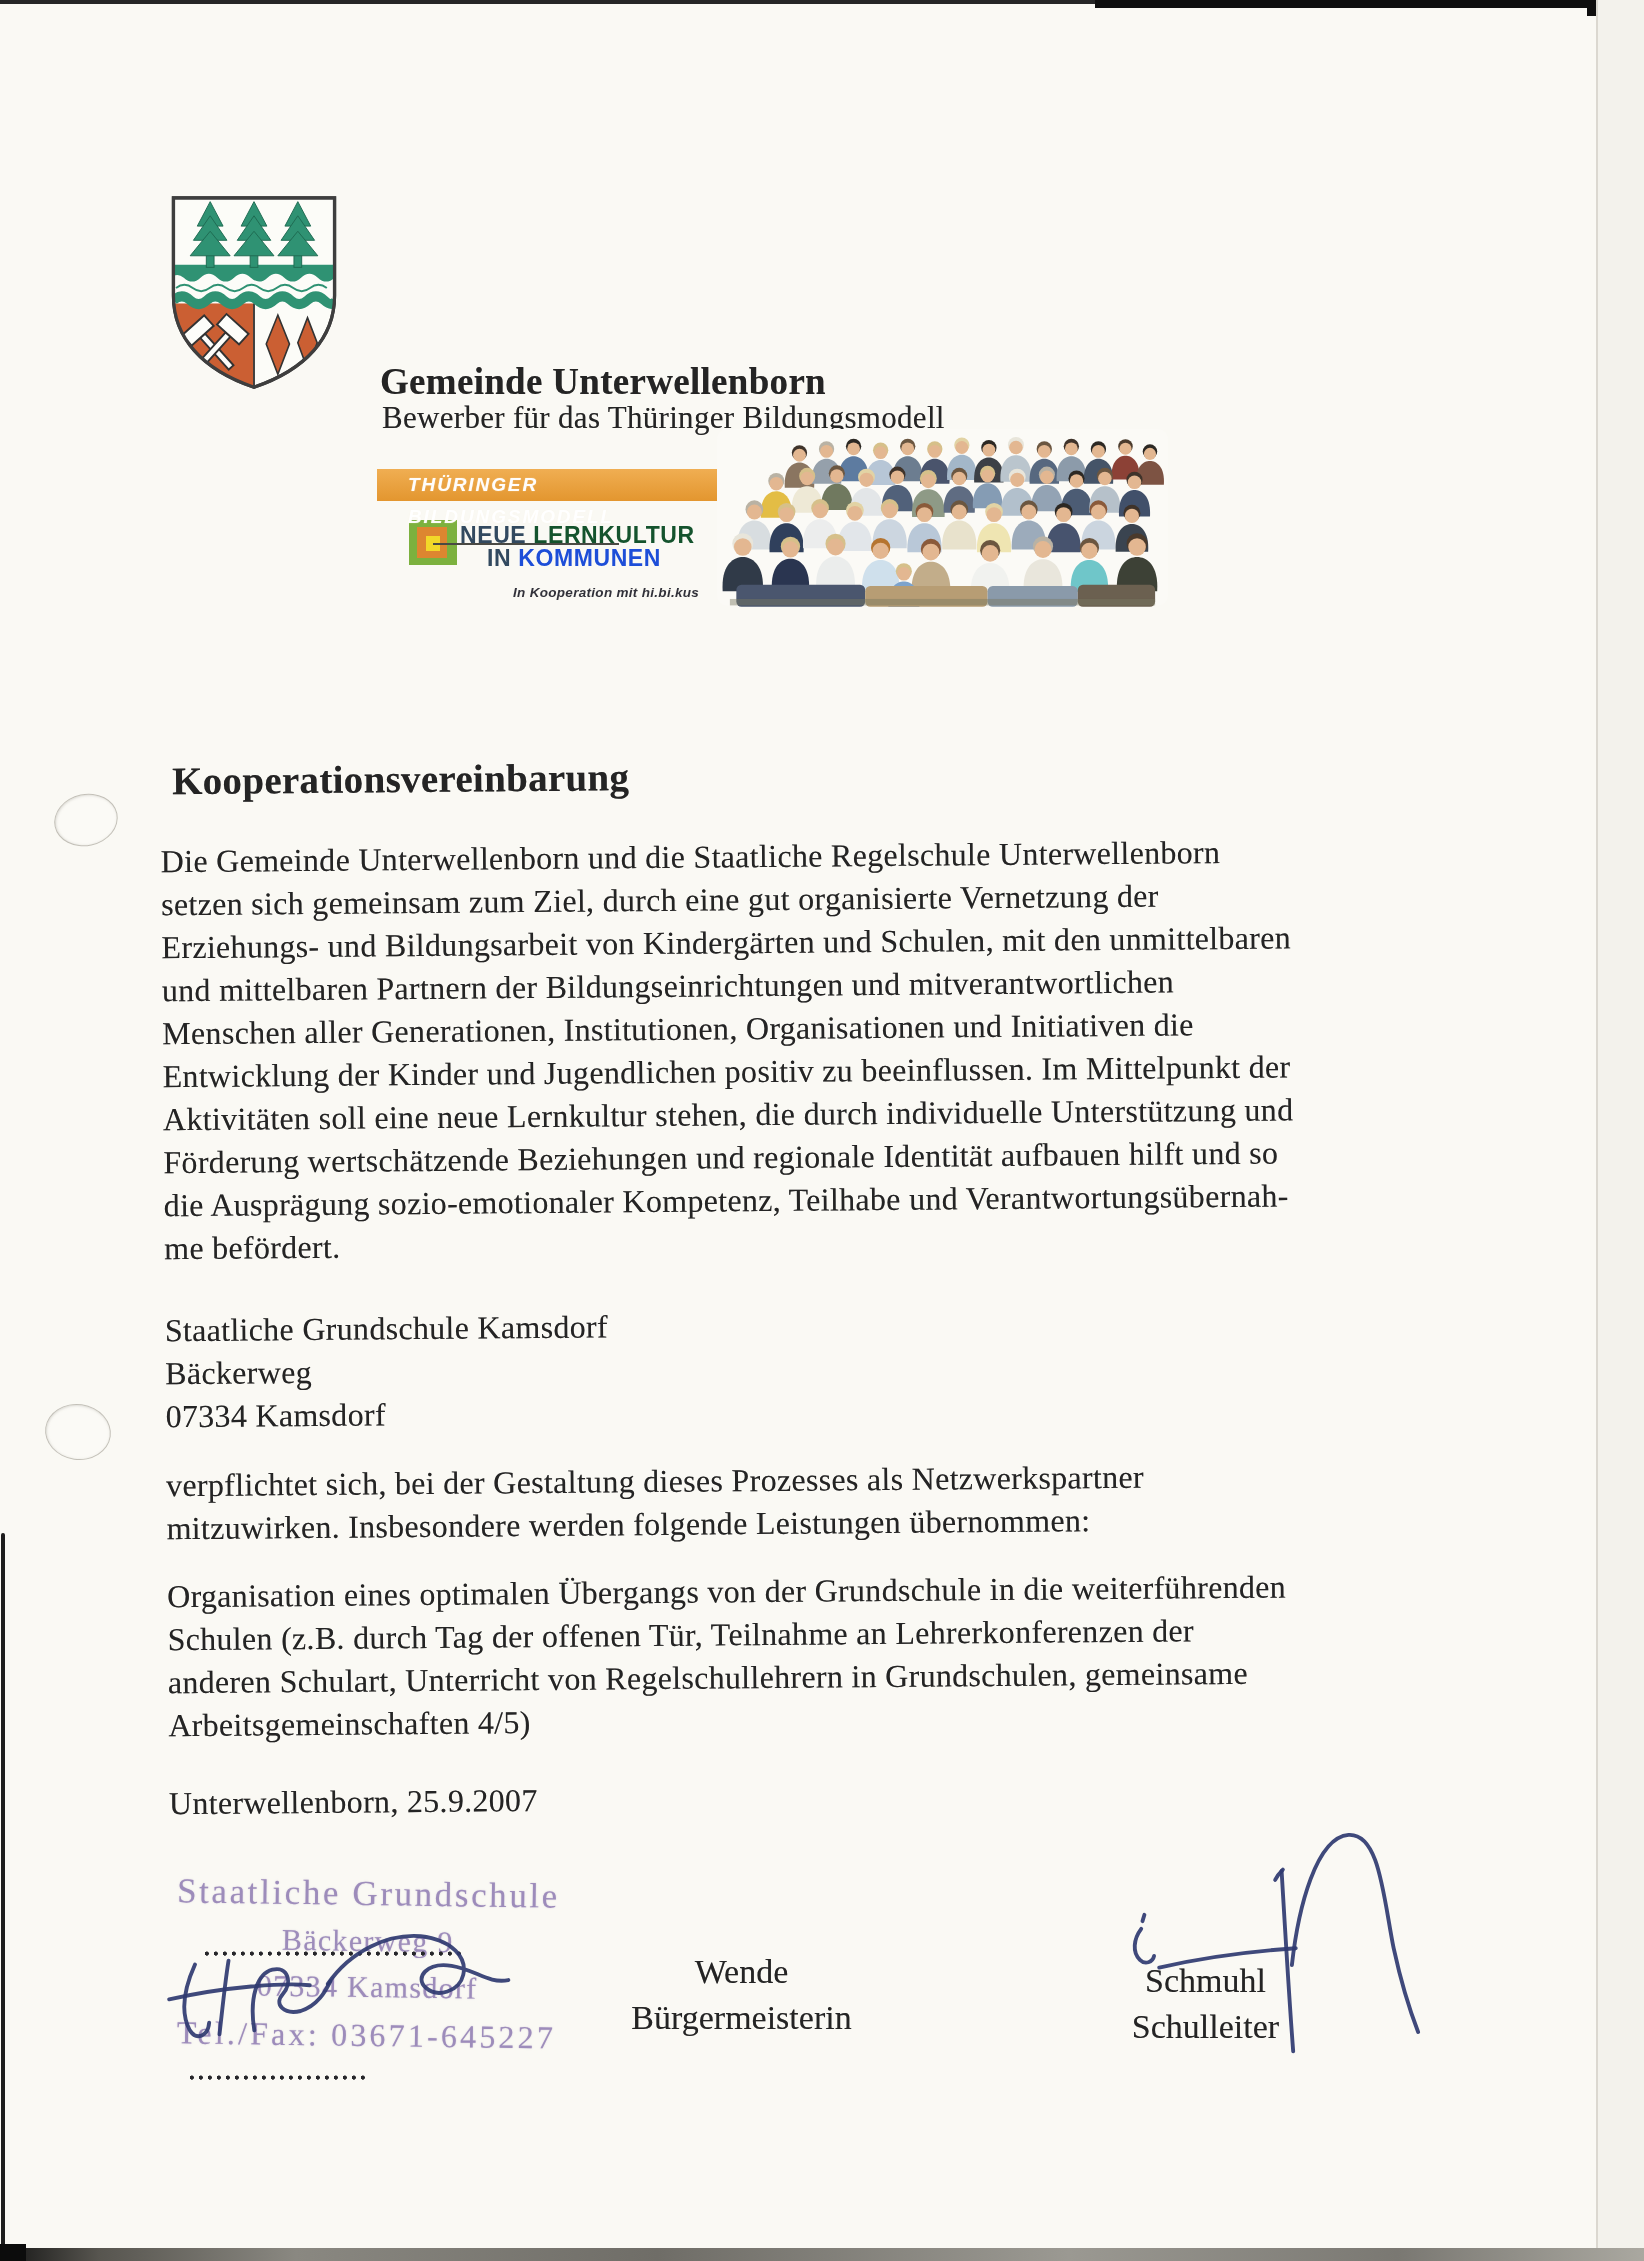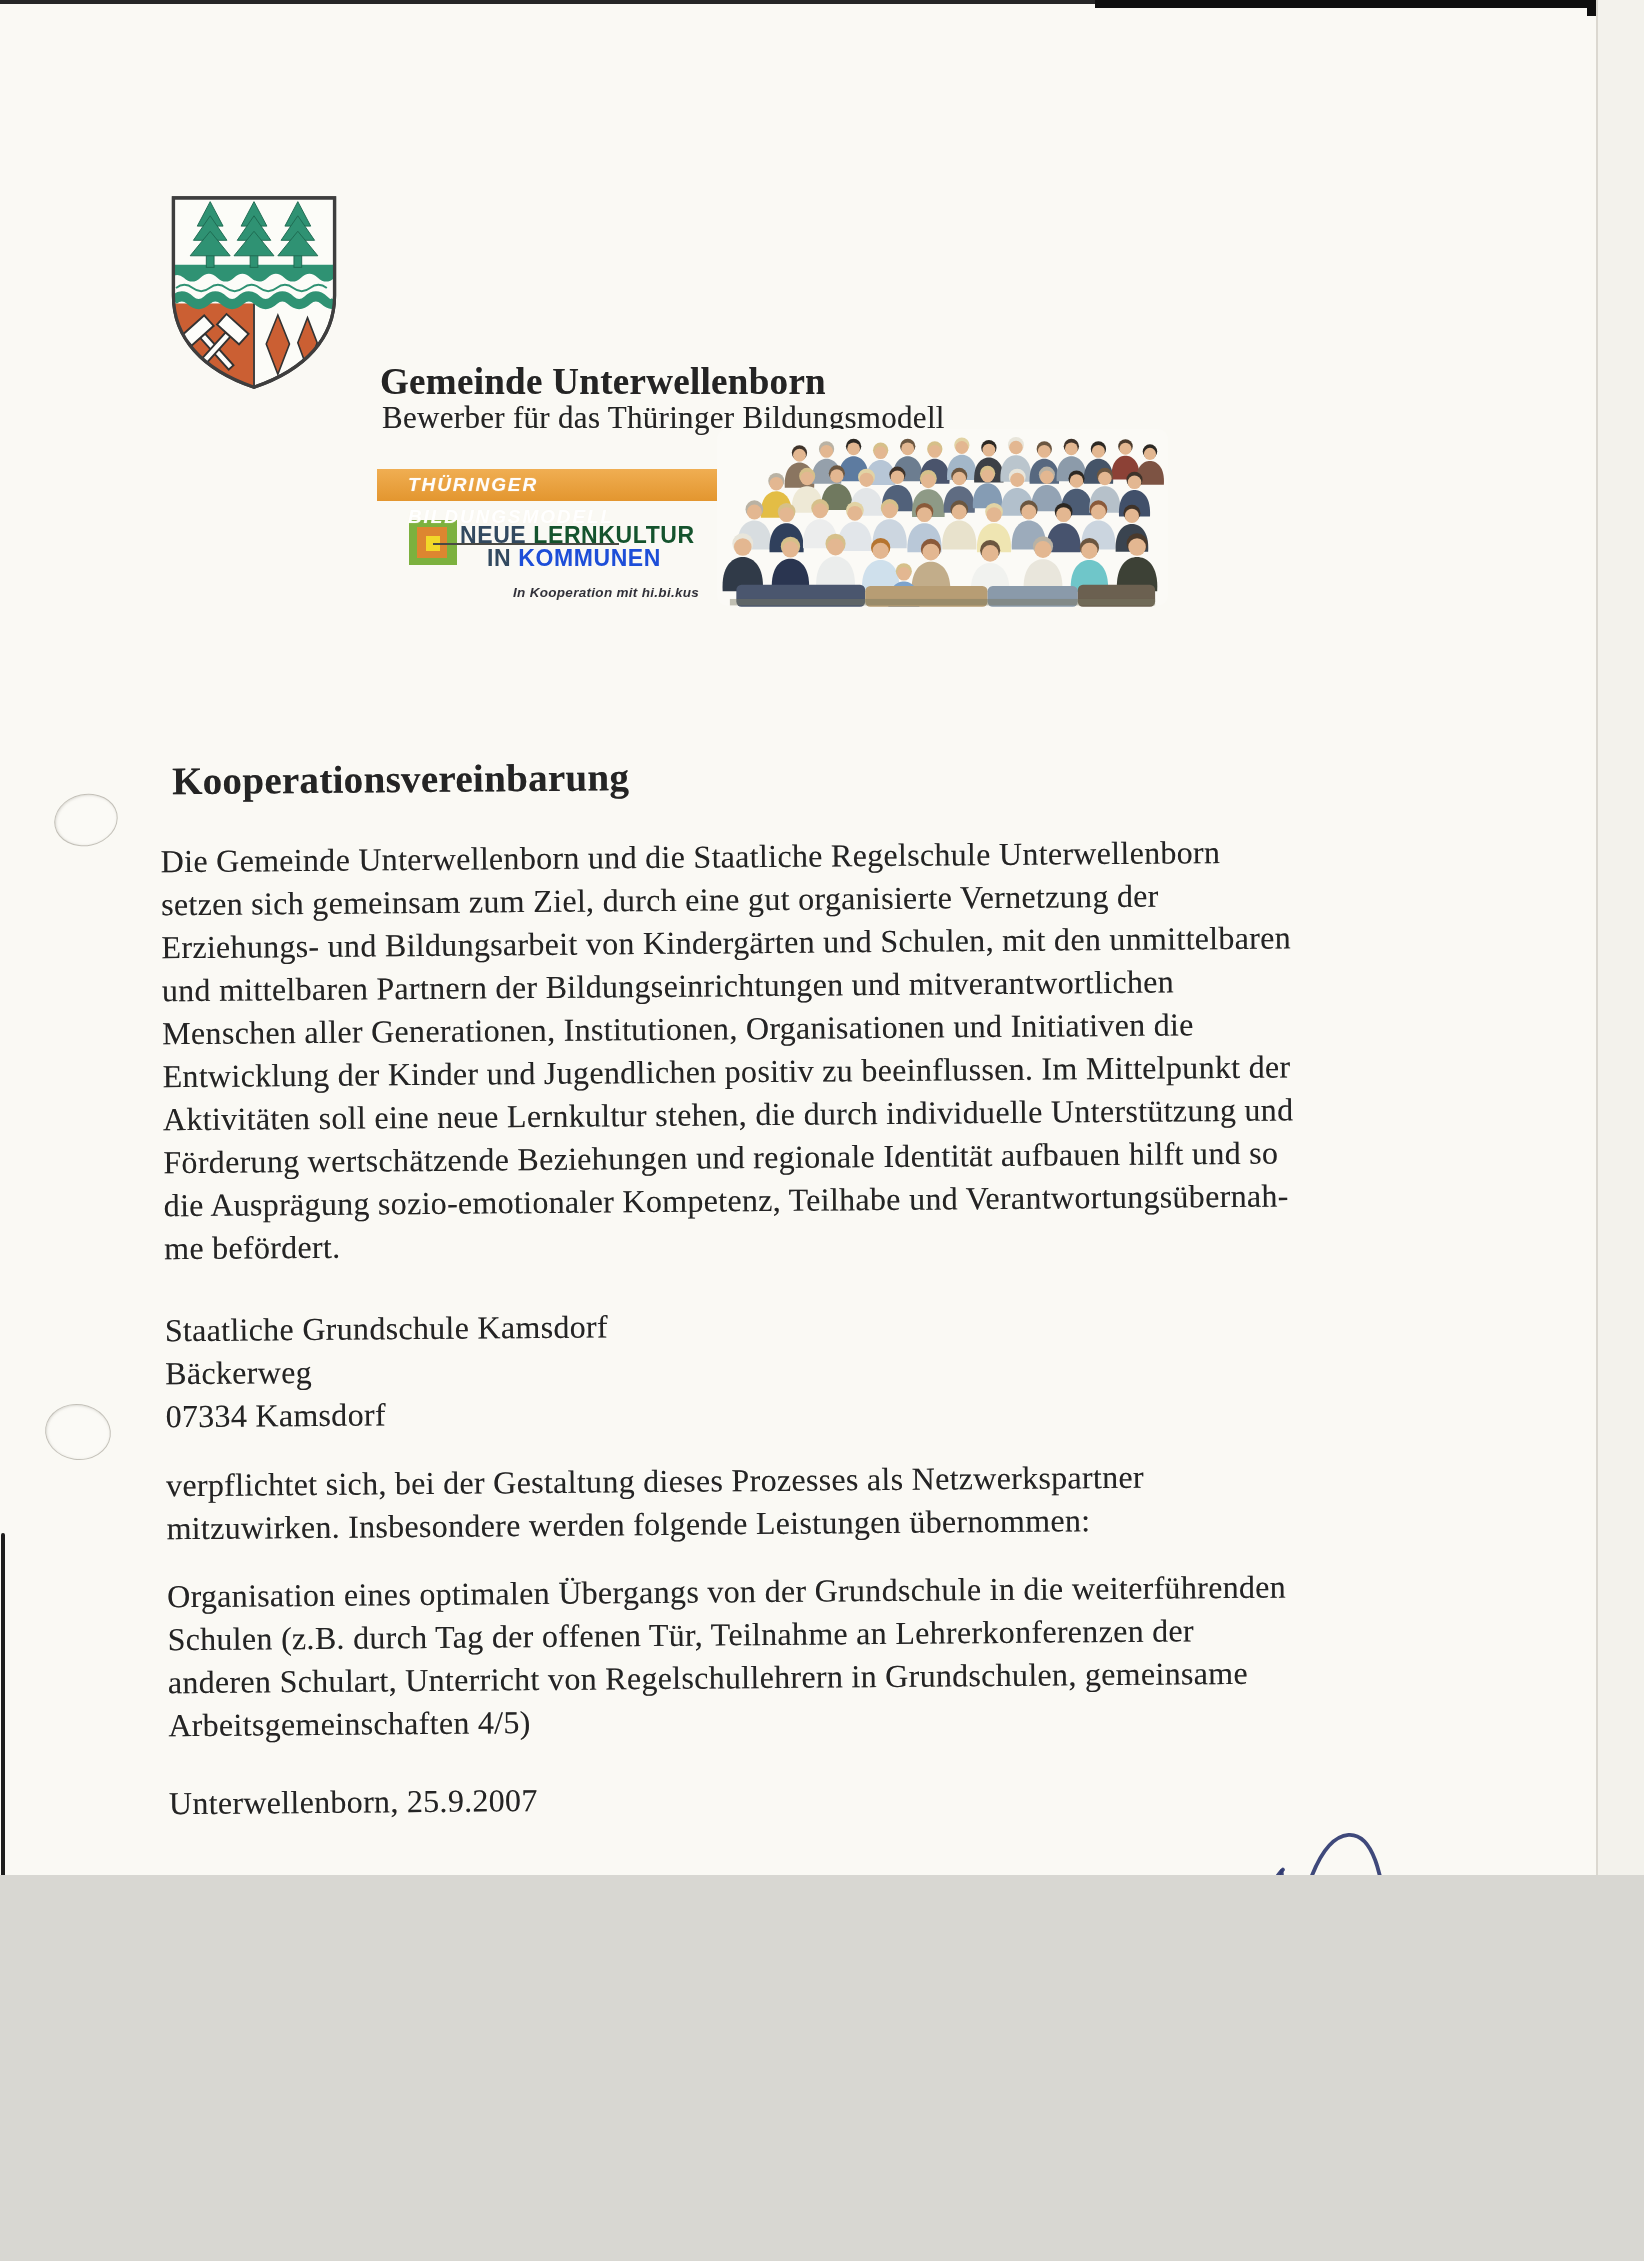--- a/index.html
+++ b/index.html
@@ -1,16 +1,16 @@
 <!DOCTYPE html>
 <html style="font-size:10.3px"><head>
 <meta charset="utf-8">
 <style>
   html,body{margin:0;padding:0;background:#d8d7d2;}
-  #scan{position:relative;width:1644px;height:1875px;background:#faf9f4;overflow:hidden;
+  #scan{position:relative;width:1644px;height:2261px;background:#faf9f4;overflow:hidden;
         font-family:"Liberation Serif","DejaVu Serif",serif;}
   .abs{position:absolute;}
   .typed{position:absolute;color:#242424;white-space:nowrap;letter-spacing:0.3px;
          text-shadow:0 0 0.6px rgba(50,50,50,.42);}
   .pline{height:43px;line-height:43px;font-size:32px;}
   
   #org-name{left:380px;top:360px;font-size:37px;font-weight:bold;}
   #subtitle{left:382px;top:400px;font-size:31px;}
   #banner{left:377px;top:469px;width:343px;height:32px;z-index:1;
           background:linear-gradient(#f0ae52,#e3962f);}
@@ -471,20 +471,24 @@
     <path d="M1798,3052 C1876,3034 1950,3026 2010,3022"></path>
     <path d="M1978,2916 C1982,2908 1986,2904 1990,2900"></path>
     <path d="M1988,2902 C1993,2985 1999,3090 2006,3182"></path>
     <path d="M2004,3048 C2014,2958 2042,2850 2092,2846 C2140,2843 2146,2942 2162,3022 C2172,3068 2186,3116 2200,3152"></path>
   </svg>
 
   <div class="sigblock" id="mayor">
     <div>Wende</div>
     <div>Bürgermeisterin</div>
   </div>
+  <div class="sigblock" id="principal">
+    <div>Schmuhl</div>
+    <div>Schulleiter</div>
+  </div>
 
   <div class="edge" id="edge-top"></div>
   <div class="edge" id="edge-top-r"></div>
   <div class="edge" id="corner-r"></div>
   <div class="abs" id="paper-right"></div>
   <div class="abs" id="paper-right-line"></div>
   <div class="edge" id="edge-left"></div>
   <div class="edge" id="edge-bottom"></div>
   <div class="edge" id="corner-bl"></div>
   <div class="holemark" id="hole1"></div>

